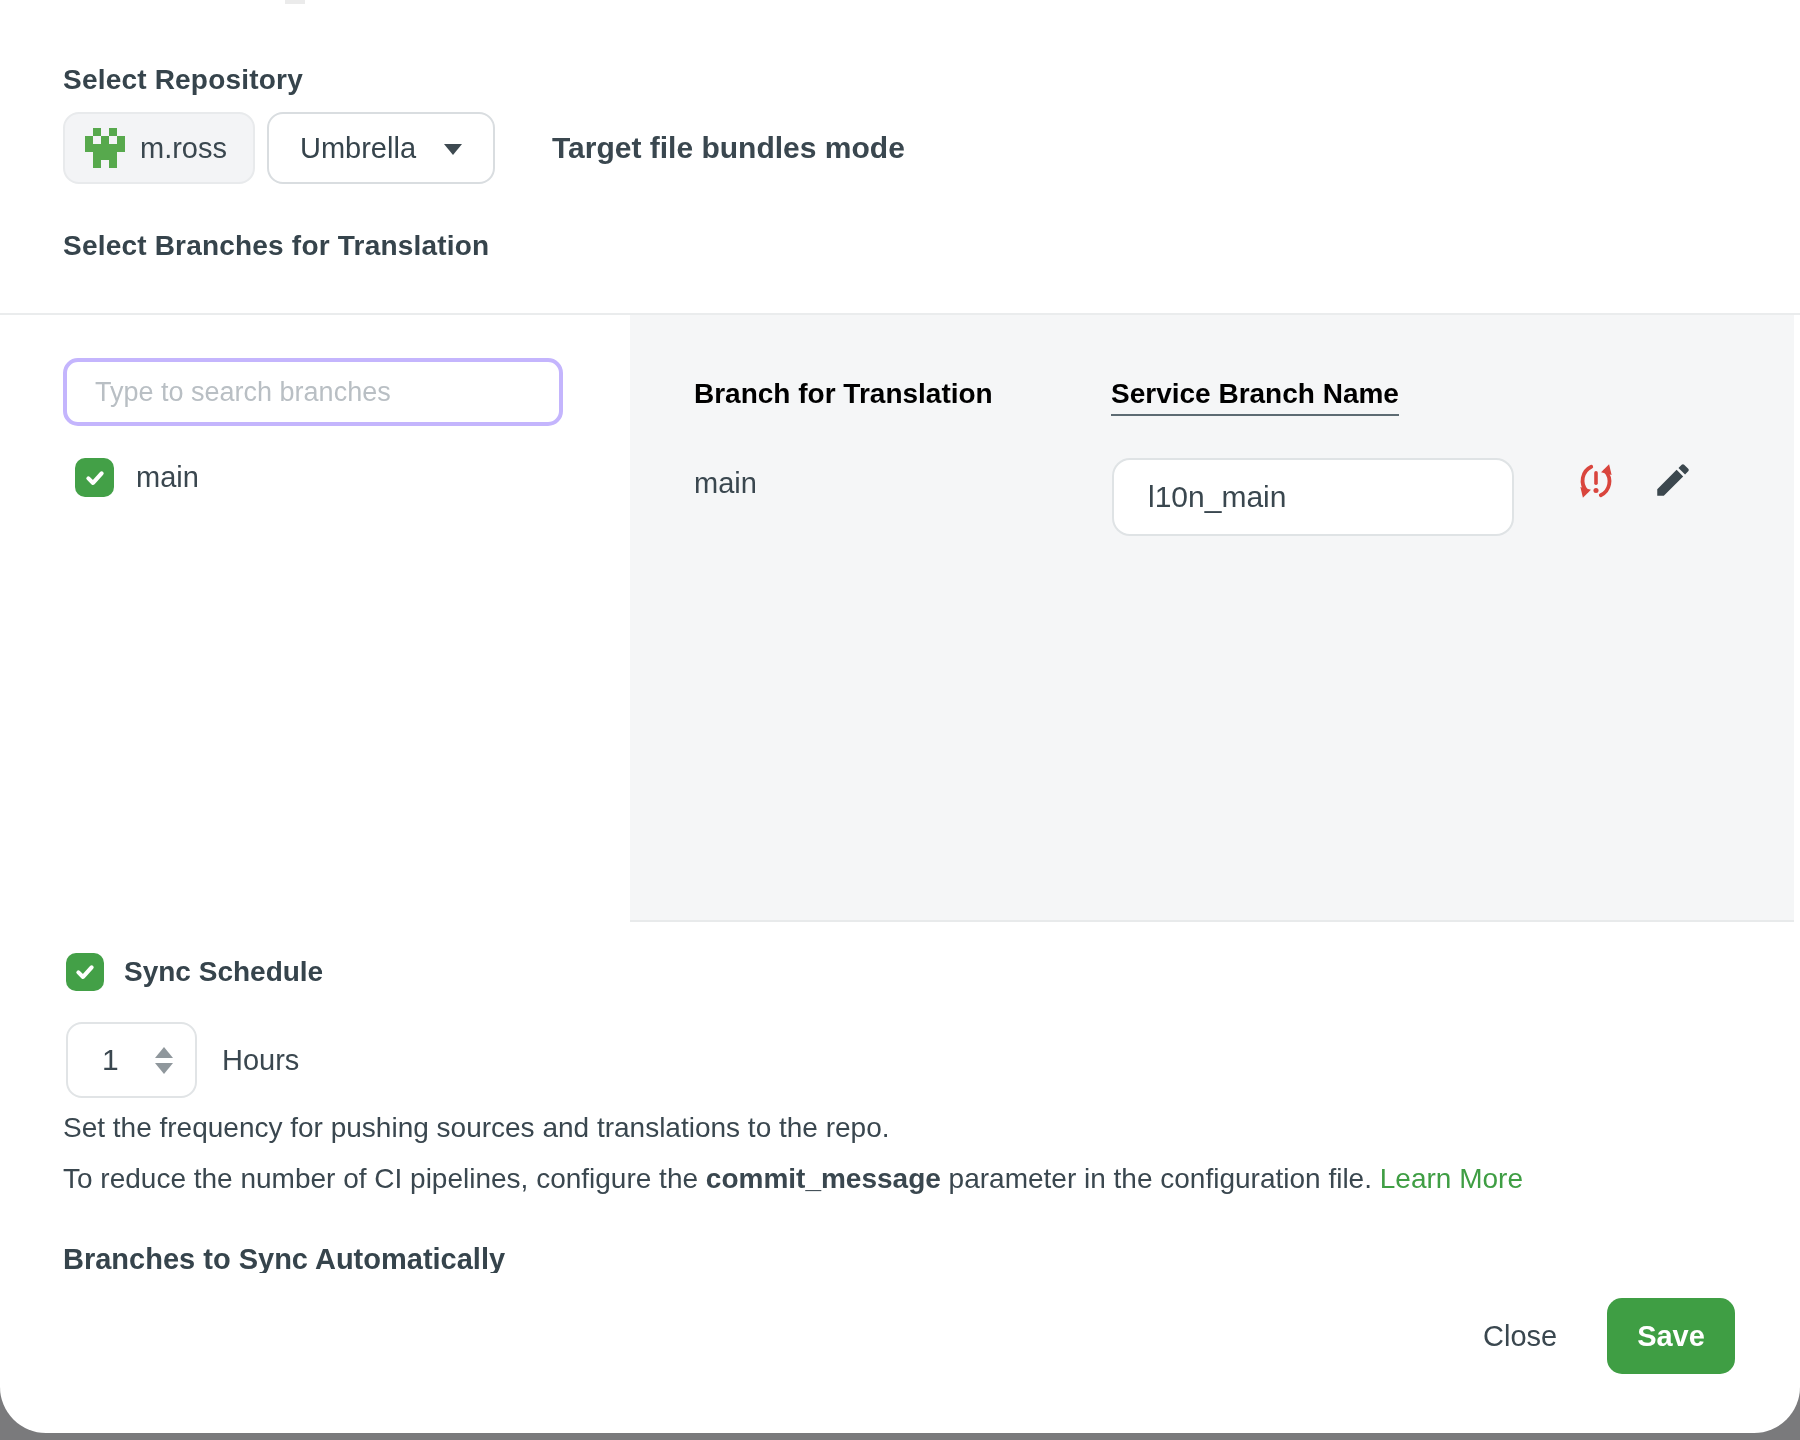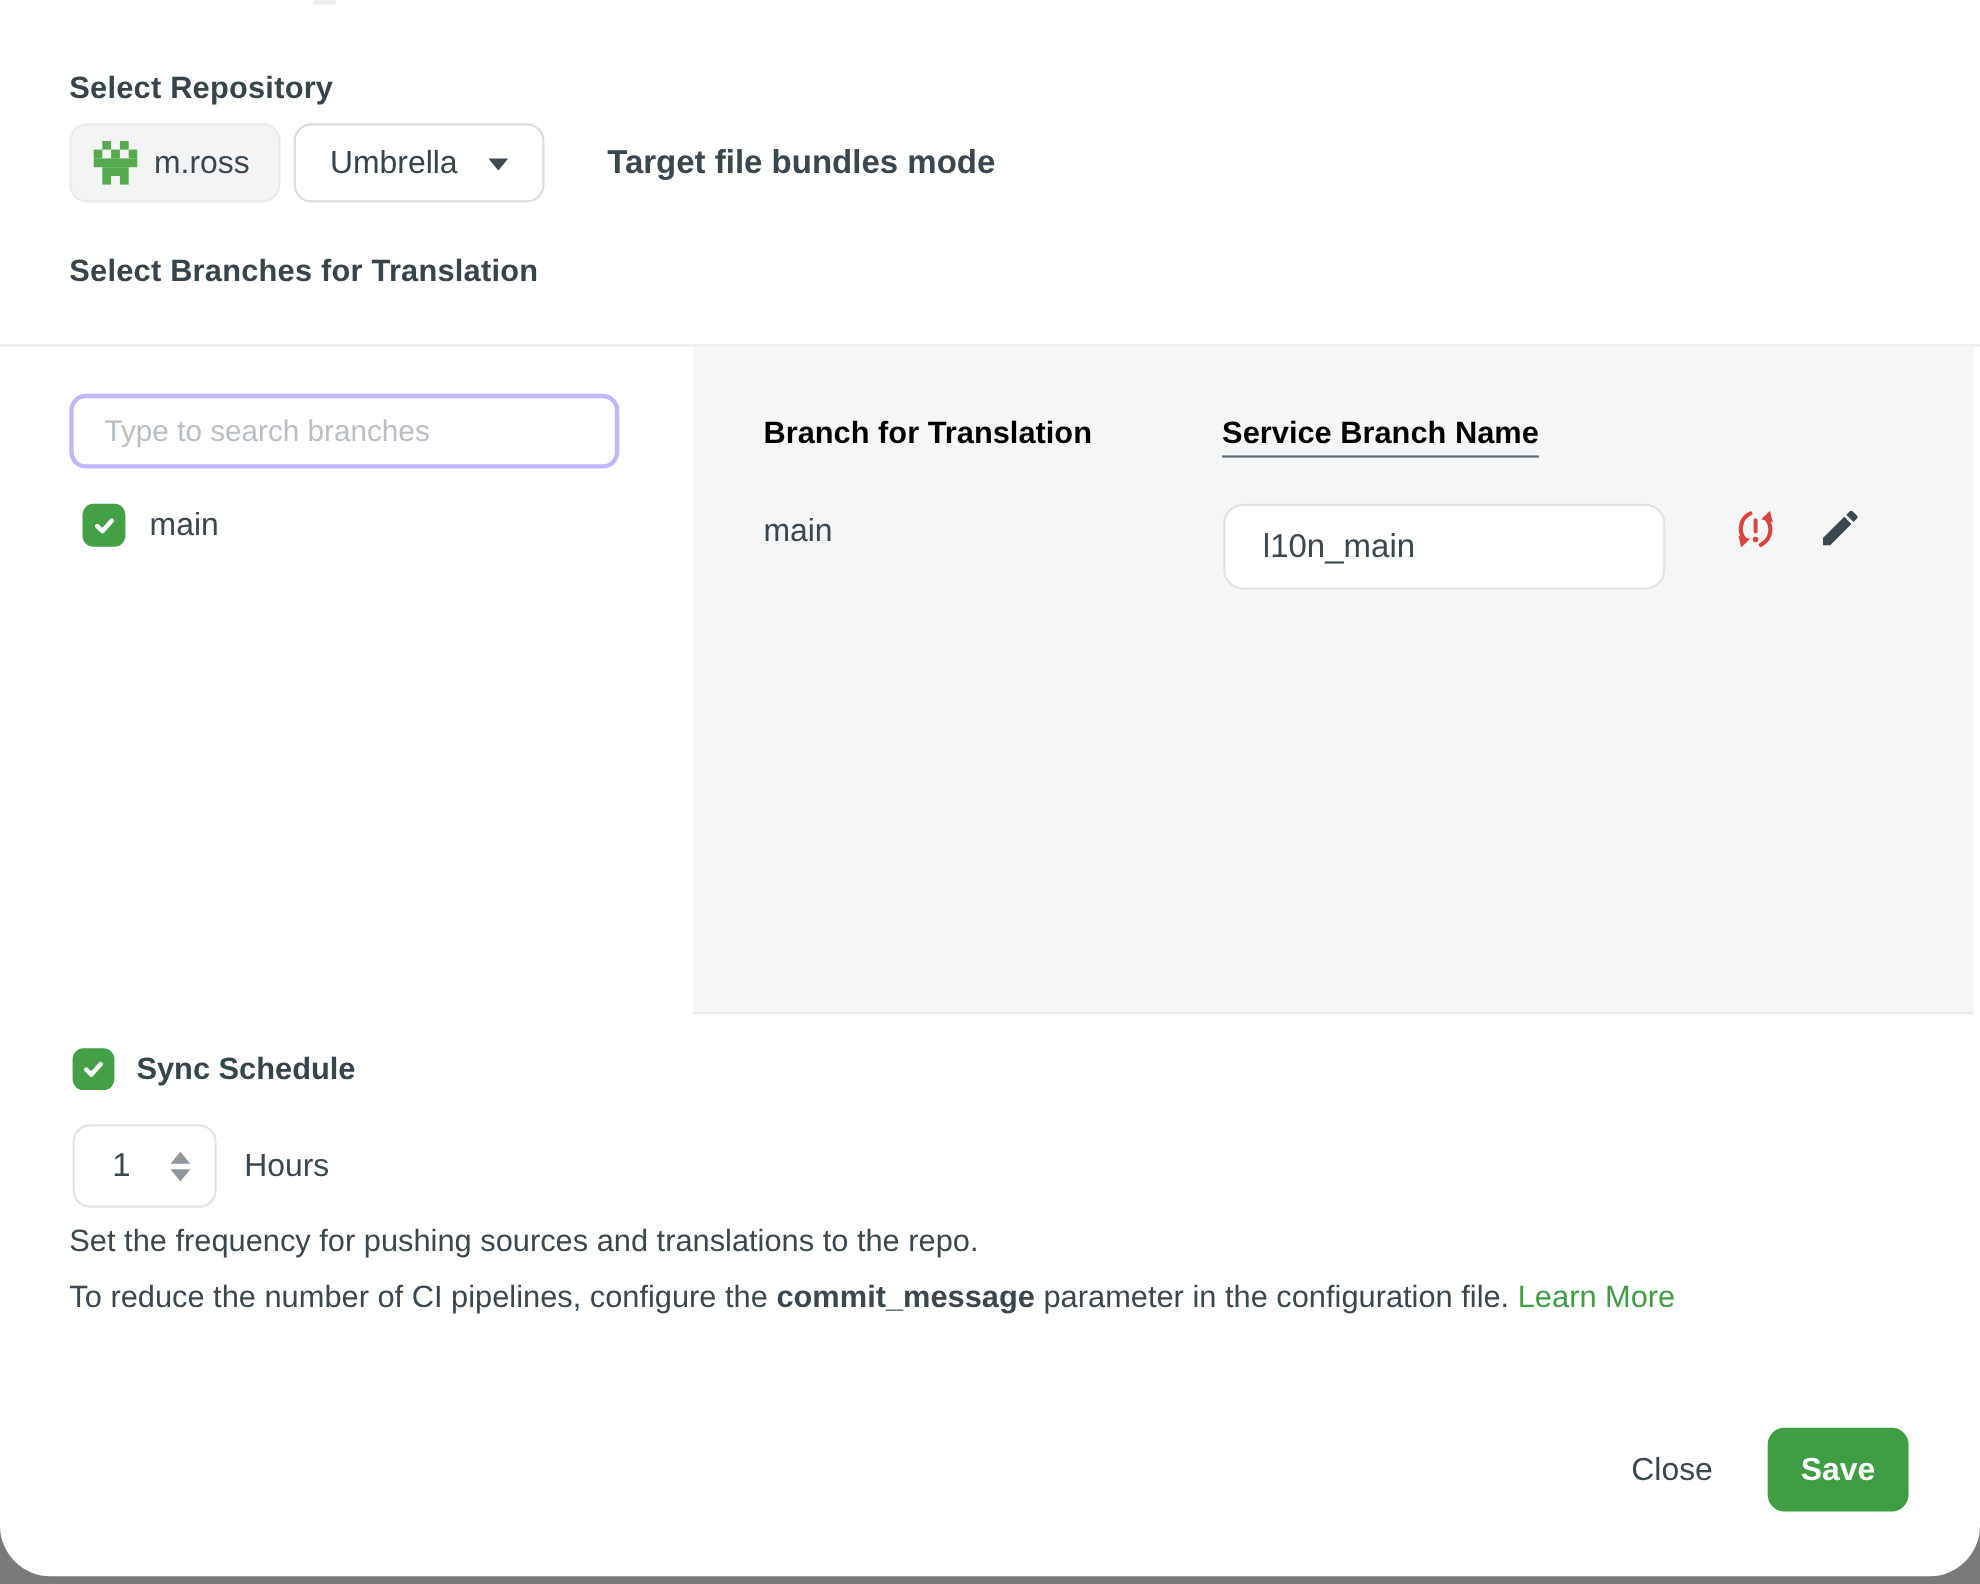--- a/index.html
+++ b/index.html
@@ -235,17 +235,18 @@
       <span class="tri-up"></span>
       <span class="tri-down"></span>
     </span>
   </div>
   <div class="hours-label">Hours</div>
 
   <div class="desc">Set the frequency for pushing sources and translations to the repo.</div>
 
   <div class="ci-note"><span>To reduce the number of CI pipelines, configure the </span><span class="param">commit_message</span><span> parameter in the configuration file. </span><a class="learn-more">Learn More</a></div>
 
+  <div class="h-autosync">Branches to Sync Automatically</div>
 
   <div class="close-btn">Close</div>
   <div class="save-btn">Save</div>
 
 </div>
 
 </body></html>

